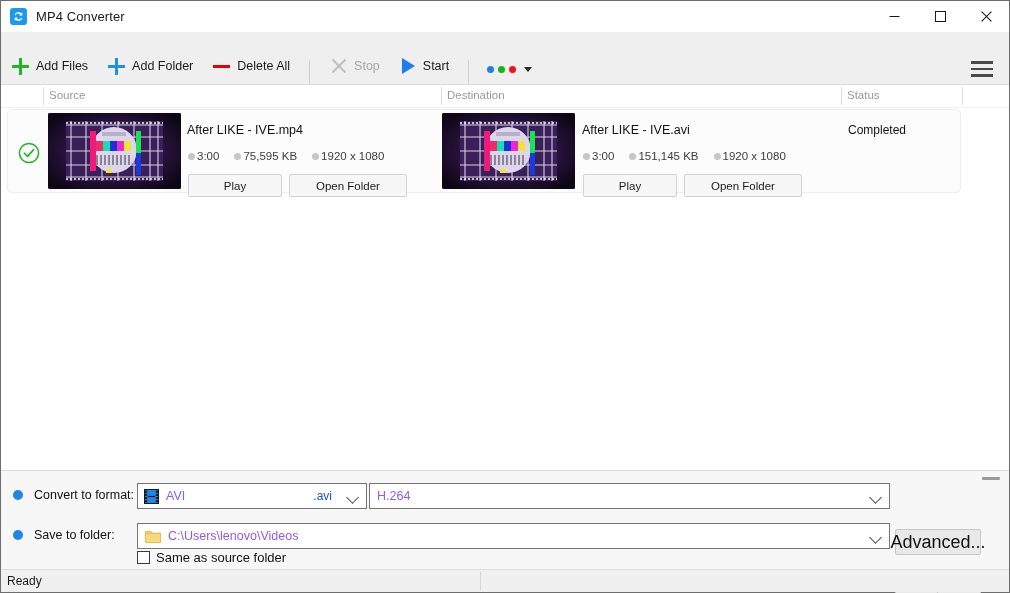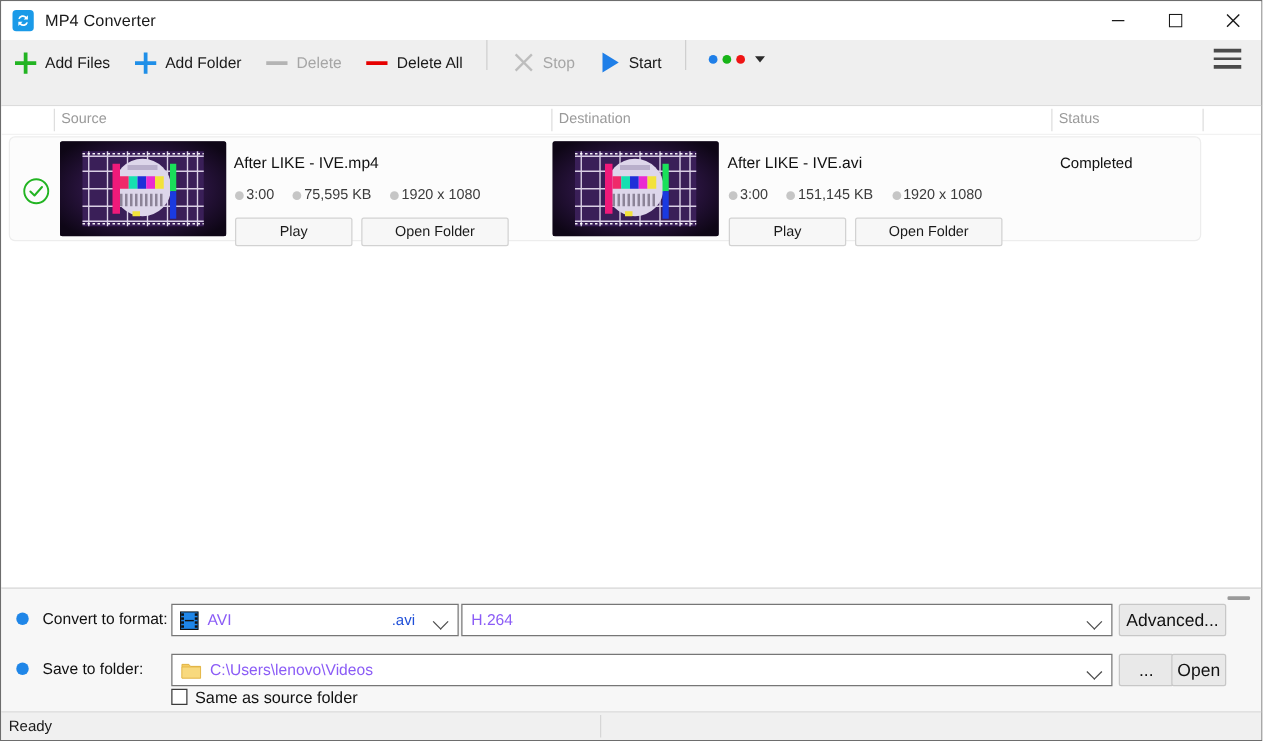--- a/index.html
+++ b/index.html
@@ -67,21 +67,21 @@
     justify-content: center;
     cursor: default;
   }
 
   
   .toolbar {
     height: 52px;
     background: #efefef;
     border-bottom: 1px solid #dcdcdc;
     display: flex;
-    align-items: flex-start;
+    align-items: flex-end;
     flex: 0 0 auto;
     position: relative;
   }
   .tb-item {
     display: flex;
     align-items: center;
     height: 36px;
     padding: 0 9px;
     margin-left: 2px;
     cursor: default;
@@ -310,25 +310,26 @@
     font-size: 12px;
     color: #1f4fd8;
   }
   .push-btn {
     position: absolute;
     box-sizing: border-box;
     height: 26px;
     background: #e9e9e9;
     border: 1px solid #c7c7c7;
     border-radius: 2px;
-    font-size: 14px;
+    font-size: 18px;
     font-family: "Liberation Sans", sans-serif;
     color: #111;
     display: flex; align-items: center; justify-content: center;
     cursor: default;
+    margin-top: 46px;
   }
   .cb-wrap {
     position: absolute;
     display: flex;
     align-items: center;
     gap: 6px;
     cursor: default;
   }
   .cb-box {
     width: 13px; height: 13px;
@@ -400,24 +401,20 @@
     <div class="tb-item enabled">
       <span class="plus-icon plus-green"></span>
       <span class="tb-label">Add Files</span>
     </div>
 
     <div class="tb-item enabled">
       <span class="plus-icon plus-blue"></span>
       <span class="tb-label">Add Folder</span>
     </div>
 
-    <div class="tb-item disabled">
-      <span class="dash-icon dash-gray"></span>
-      <span class="tb-label">Delete</span>
-    </div>
 
     <div class="tb-item enabled">
       <span class="dash-icon dash-red"></span>
       <span class="tb-label">Delete All</span>
     </div>
 
     <div class="tb-sep"></div>
 
     <div class="tb-item disabled">
       <svg width="16" height="16" viewBox="0 0 16 16" aria-hidden="true">

